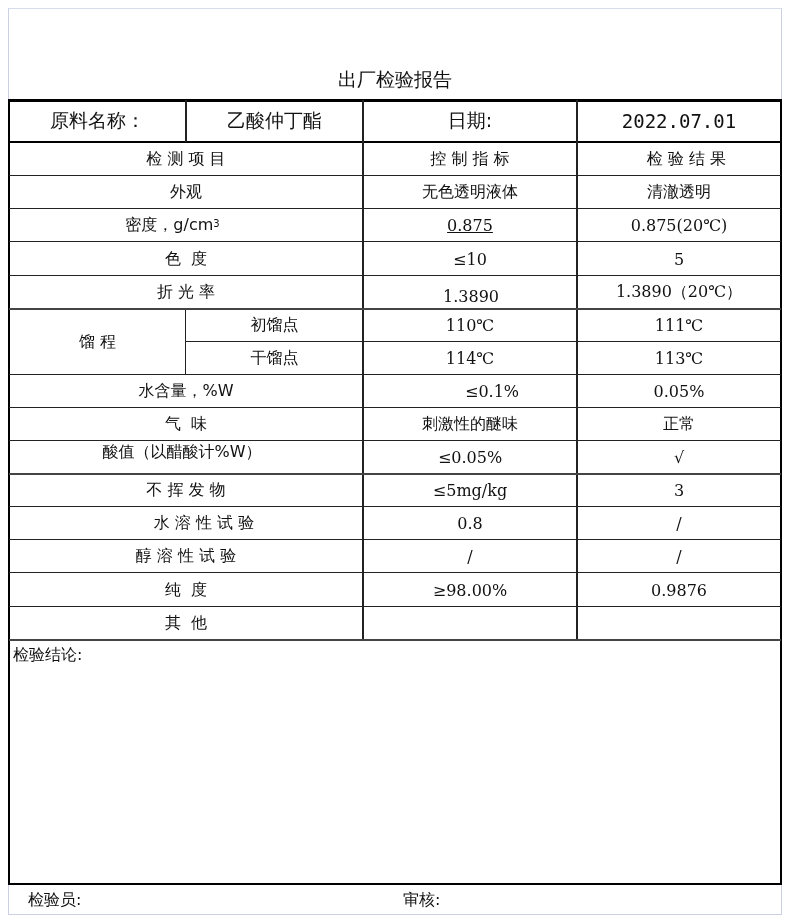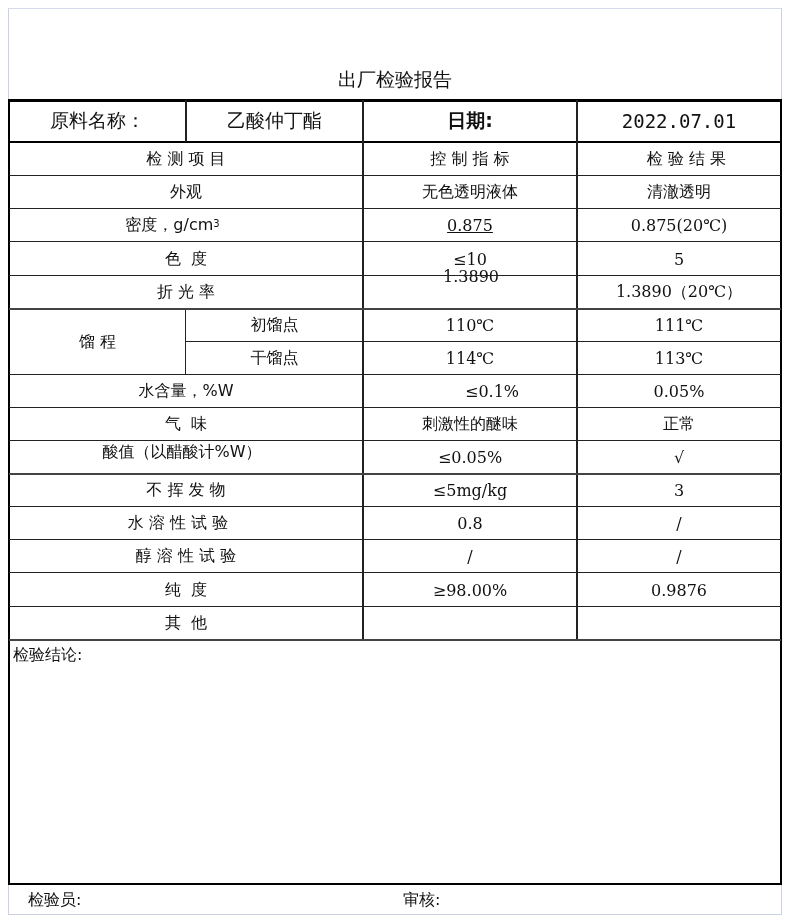--- a/index.html
+++ b/index.html
@@ -25,41 +25,41 @@
 </style>
 </head>
 <body>
 
 <div class="page-frame"></div>
 
 <div class="title">出厂检验报告</div>
 
 <div class="cell hdr" style="left:9px;top:100px;width:177px;height:42px;">原料名称：</div>
 <div class="cell hdr" style="left:186px;top:100px;width:177px;height:42px;border-radius:17px;">乙酸仲丁酯</div>
-<div class="cell hdr" style="left:363px;top:100px;width:214px;height:42px;font-weight:bold;">日期:</div>
+<div class="cell hdr" style="left:363px;top:100px;width:214px;height:42px;">日期:</div>
 <div class="cell hdr date" style="left:577px;top:100px;width:204px;height:42px;">2022.07.01</div>
 
 <div class="cell sans" style="left:9px;top:142px;width:354px;height:34px;">检 测 项 目</div>
 <div class="cell sans" style="left:363px;top:142px;width:214px;height:34px;">控 制 指 标</div>
 <div class="cell sans" style="left:577px;top:142px;width:204px;height:34px;padding-left:15px;">检 验 结 果</div>
 
 <div class="cell sans" style="left:9px;top:176px;width:354px;height:33px;">外观</div>
 <div class="cell sans" style="left:363px;top:176px;width:214px;height:33px;">无色透明液体</div>
 <div class="cell sans" style="left:577px;top:176px;width:204px;height:33px;">清澈透明</div>
 
 <div class="cell sans" style="left:9px;top:209px;width:327px;height:33px;"><span>密度，g/cm</span><sup>3</sup></div>
 <div class="cell" style="left:363px;top:209px;width:214px;height:33px;text-decoration:underline;">0.875</div>
 <div class="cell" style="left:577px;top:209px;width:204px;height:33px;">0.875(20℃)</div>
 
 <div class="cell sans" style="left:9px;top:242px;width:354px;height:34px;">色  度</div>
 <div class="cell" style="left:363px;top:242px;width:214px;height:34px;">≤10</div>
 <div class="cell" style="left:577px;top:242px;width:204px;height:34px;">5</div>
 
 <div class="cell sans" style="left:9px;top:276px;width:354px;height:33px;">折 光 率</div>
-<div class="cell" style="left:363px;top:260px;width:216px;height:33px;">1.3890</div>
+<div class="cell" style="left:363px;top:280px;width:216px;height:33px;">1.3890</div>
 <div class="cell" style="left:577px;top:276px;width:204px;height:33px;">1.3890（20℃）</div>
 
 <div class="cell sans" style="left:9px;top:309px;width:177px;height:66px;">馏 程</div>
 <div class="cell sans" style="left:186px;top:309px;width:177px;height:33px;">初馏点</div>
 <div class="cell" style="left:363px;top:309px;width:214px;height:33px;">110℃</div>
 <div class="cell" style="left:577px;top:309px;width:204px;height:33px;">111℃</div>
 <div class="cell sans" style="left:186px;top:342px;width:177px;height:33px;">干馏点</div>
 <div class="cell" style="left:363px;top:342px;width:214px;height:33px;">114℃</div>
 <div class="cell" style="left:577px;top:342px;width:204px;height:33px;">113℃</div>
 
@@ -72,21 +72,21 @@
 <div class="cell sans" style="left:577px;top:408px;width:204px;height:33px;">正常</div>
 
 <div class="cell sans" style="left:9px;top:436px;width:346px;height:33px;">酸值（以醋酸计%W）</div>
 <div class="cell" style="left:363px;top:441px;width:214px;height:33px;">≤0.05%</div>
 <div class="cell" style="left:577px;top:441px;width:204px;height:33px;">√</div>
 
 <div class="cell sans" style="left:9px;top:474px;width:354px;height:33px;">不 挥 发 物</div>
 <div class="cell" style="left:363px;top:474px;width:214px;height:33px;">≤5mg/kg</div>
 <div class="cell" style="left:577px;top:474px;width:204px;height:33px;">3</div>
 
-<div class="cell sans" style="left:1px;top:507px;width:354px;height:33px;">水 溶 性 试 验</div>
+<div class="cell sans" style="left:27px;top:507px;width:354px;height:33px;">水 溶 性 试 验</div>
 <div class="cell" style="left:363px;top:507px;width:214px;height:33px;">0.8</div>
 <div class="cell" style="left:577px;top:507px;width:204px;height:33px;">/</div>
 
 <div class="cell sans" style="left:9px;top:540px;width:354px;height:33px;">醇 溶 性 试 验</div>
 <div class="cell" style="left:363px;top:540px;width:214px;height:33px;">/</div>
 <div class="cell" style="left:577px;top:540px;width:204px;height:33px;">/</div>
 
 <div class="cell sans" style="left:9px;top:573px;width:354px;height:34px;">纯  度</div>
 <div class="cell" style="left:363px;top:573px;width:214px;height:34px;">≥98.00%</div>
 <div class="cell" style="left:577px;top:573px;width:204px;height:34px;">0.9876</div>

